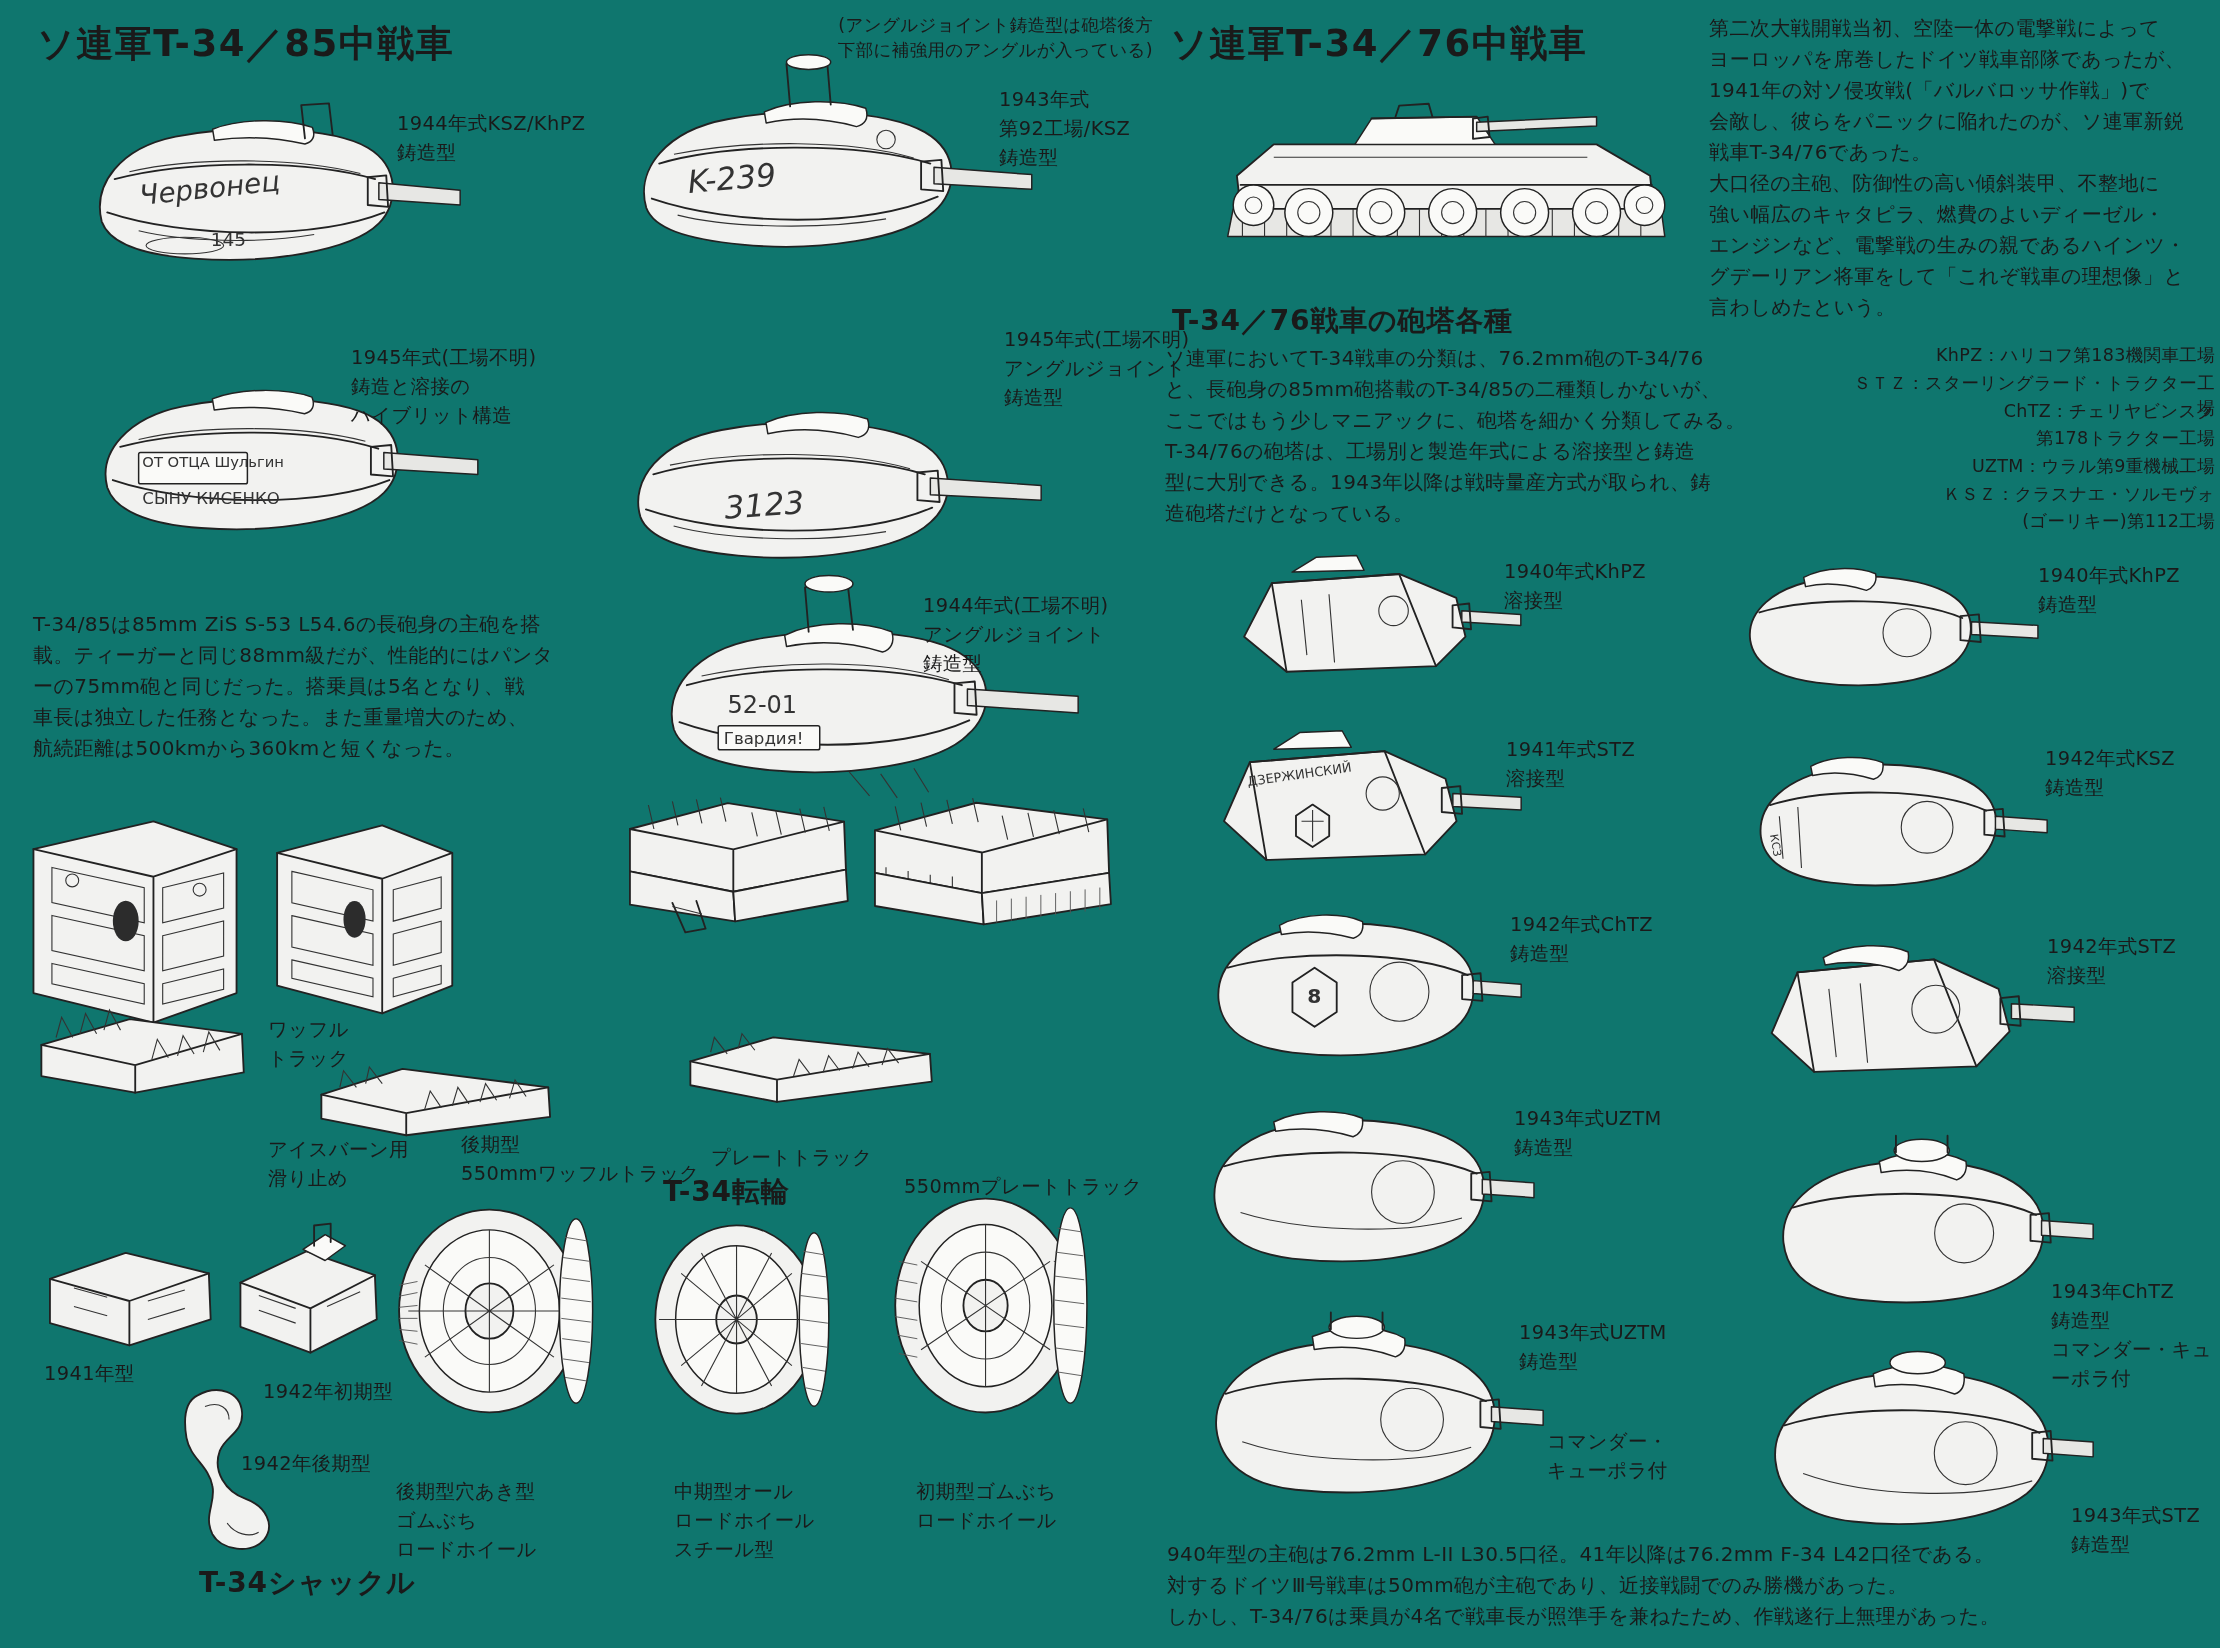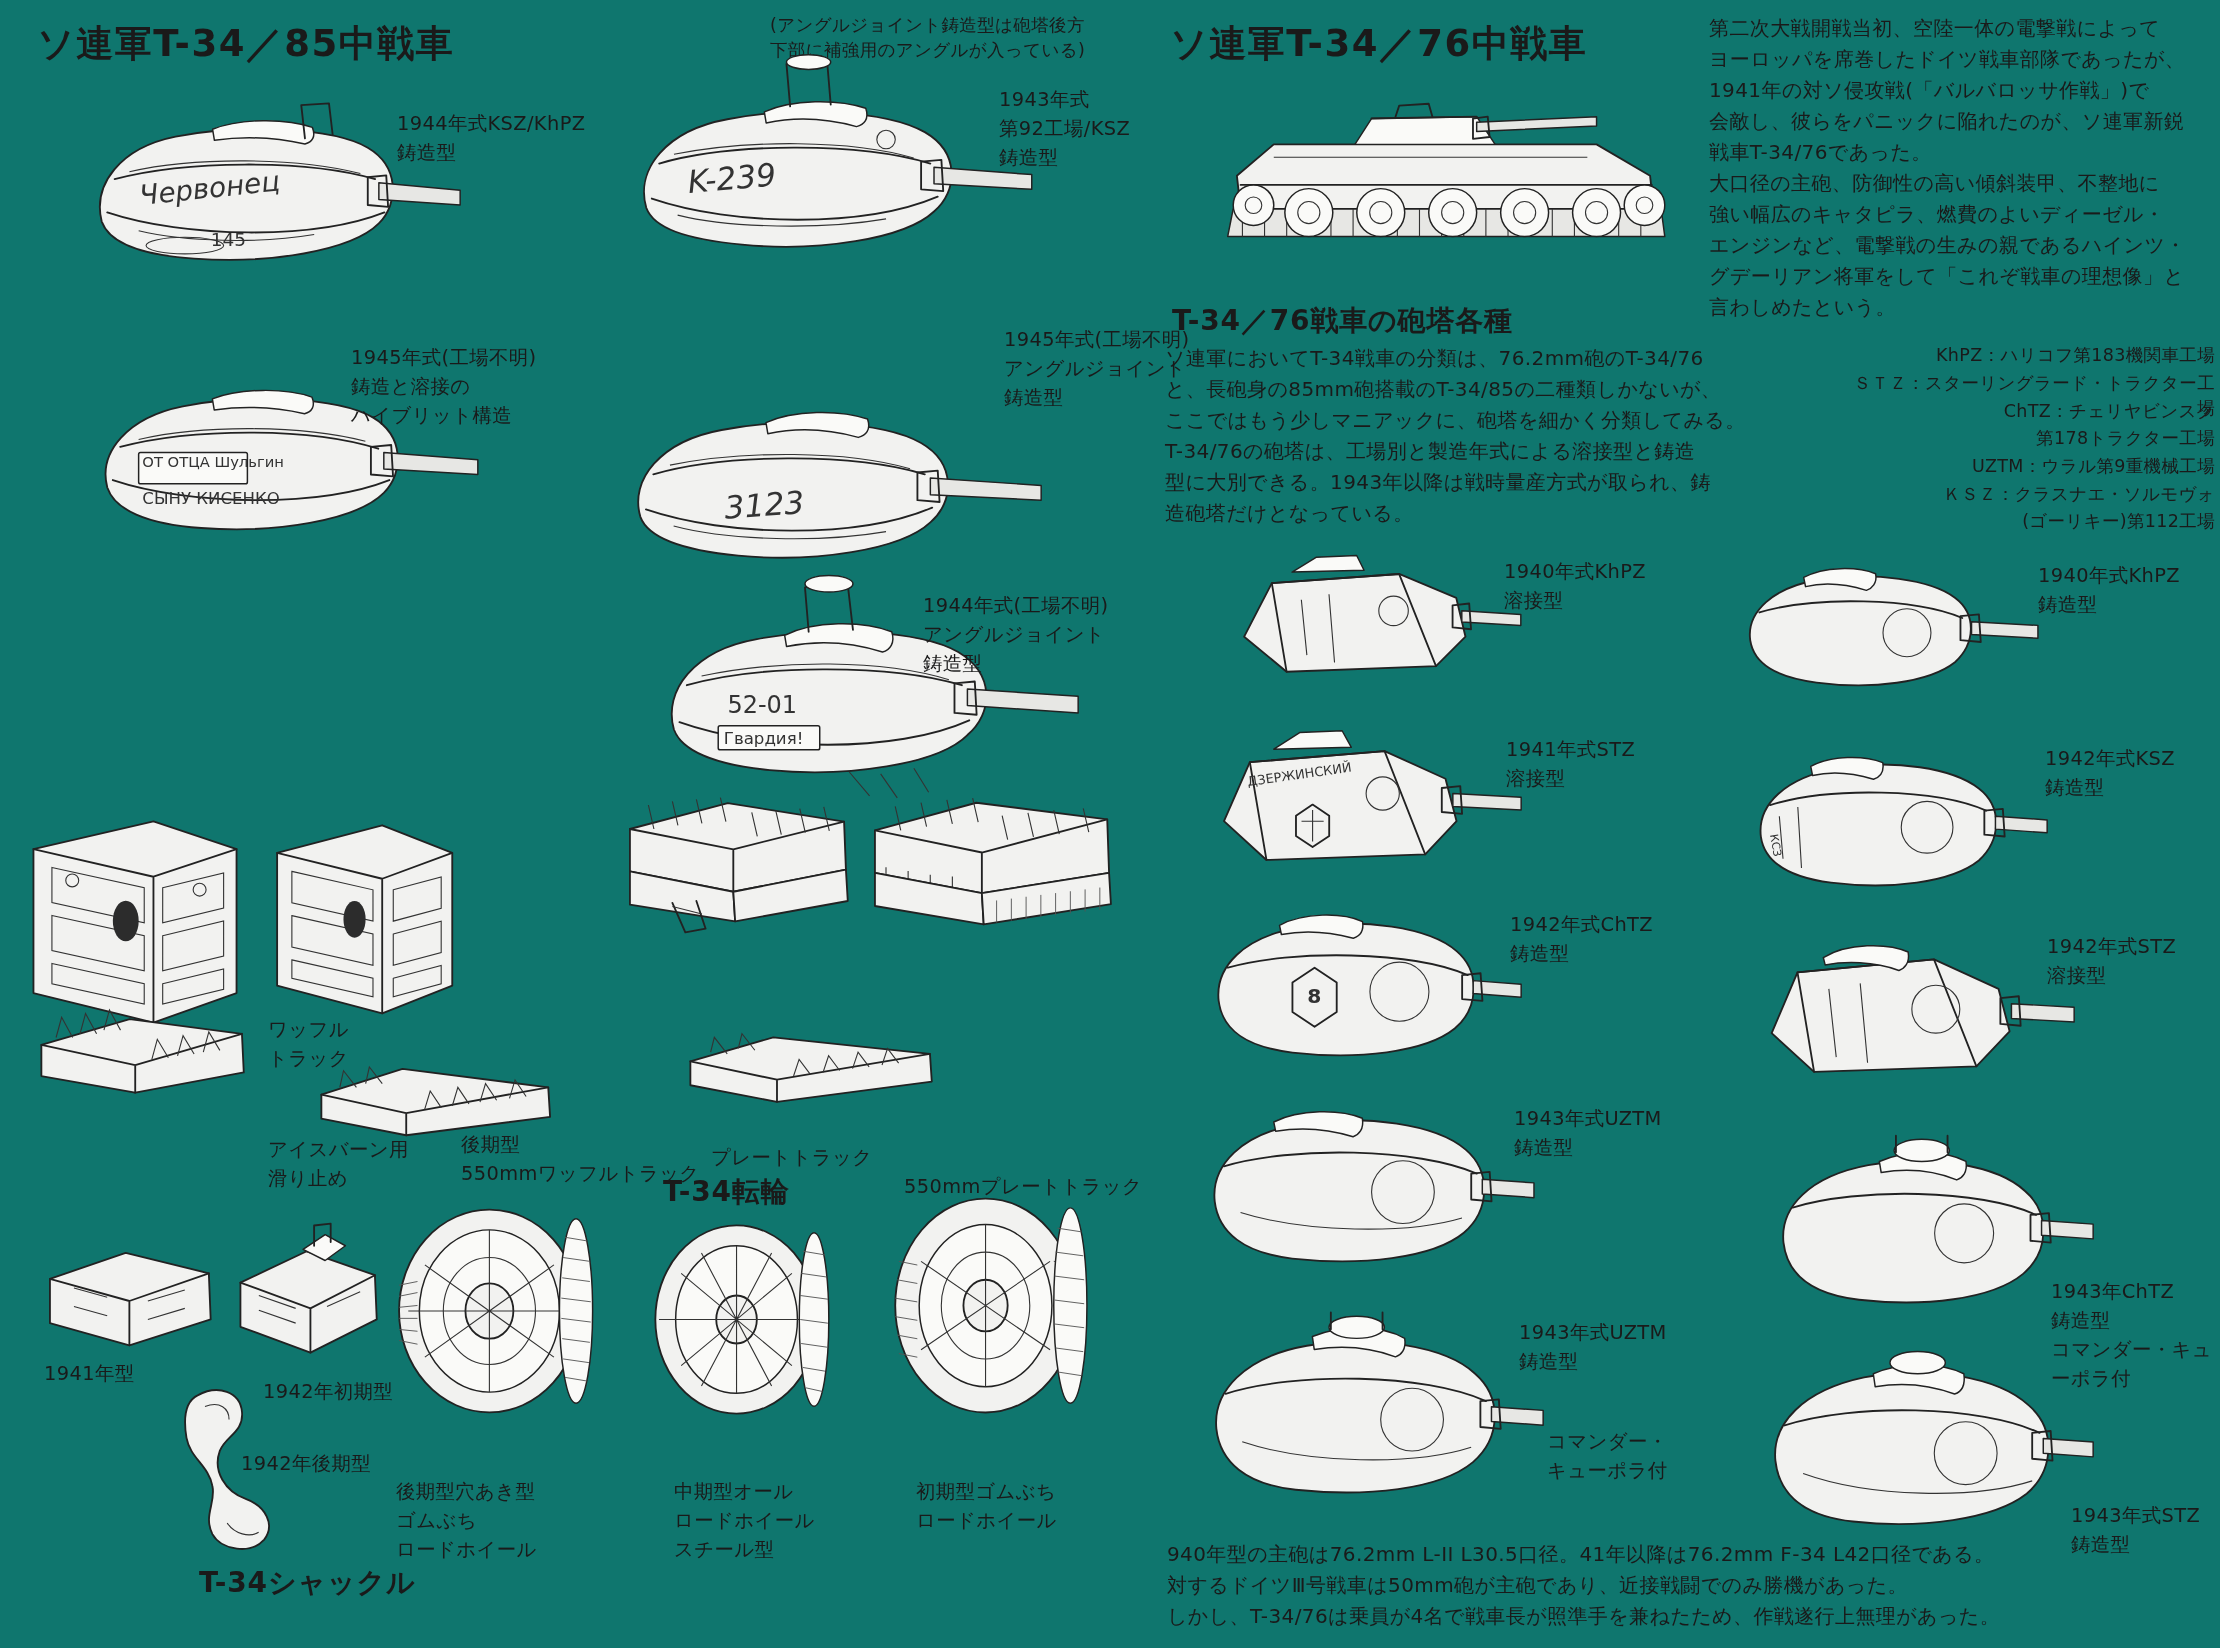--- a/index.html
+++ b/index.html
@@ -76,21 +76,21 @@
     fill: #333;
   }
 </style>
 </head>
 <body>
 
 <div class="page">
 
   <div class="tx title" style="left:37px; top:16.6px;">ソ連軍T-34／85中戦車</div>
 
-  <div class="tx smallcap" style="left:770px; top:13px; width:351px;">(アングルジョイント鋳造型は砲塔後方
+  <div class="tx smallcap" style="left:802px; top:13px; width:351px;text-align:right;">(アングルジョイント鋳造型は砲塔後方
 下部に補強用のアングルが入っている)</div>
 
   <div class="art" style="left:74px; top:83px;">
     <svg width="388" height="231" viewBox="0 0 420 250">
       <path class="ink-fill" d="M30 150 C20 110 50 70 110 58 C180 44 280 48 318 70 C352 90 352 130 330 152 C300 182 210 196 130 190 C70 186 38 172 30 150 Z"></path>
       <path class="ink" d="M44 104 C120 84 250 82 326 104"></path>
       <path class="ink" d="M36 140 C120 168 260 170 336 140"></path>
       <path class="ink-fill3" d="M150 50 C180 38 230 38 258 48 C262 58 258 64 250 66 C214 58 180 58 152 62 Z"></path>
       <path class="ink" d="M250 60 L246 24 L276 22 L280 56"></path>
       <path class="ink-fill2" d="M330 108 L418 116 L418 132 L330 126 Z"></path>
@@ -179,20 +179,25 @@
       <text class="turret-text" x="94" y="206" style="font-size:18px;">Гвардия!</text>
       <path class="ink-thin" d="M70 132 C156 114 266 114 338 136"></path>
       <path class="ink-thin" d="M230 236 L252 262 M264 238 L282 264 M300 232 L316 258"></path>
     </svg>
   </div>
 
   <div class="tx cap" style="left:923px; top:591px;">1944年式(工場不明)
 アングルジョイント
 鋳造型</div>
 
+  <div class="tx body" style="left:33px; top:609px; width:591px;">T-34/85は85mm ZiS S-53 L54.6の長砲身の主砲を搭
+載。ティーガーと同じ88mm級だが、性能的にはパンタ
+ーの75mm砲と同じだった。搭乗員は5名となり、戦
+車長は独立した任務となった。また重量増大のため、
+航続距離は500kmから360kmと短くなった。</div>
 
 
   <div class="art" style="left:14.8px; top:812px;">
     <svg width="240" height="231" viewBox="0 0 260 250">
       <path class="ink-fill" d="M20 40 L150 10 L240 40 L240 196 L150 228 L20 196 Z"></path>
       <path class="ink" d="M20 40 L150 70 L240 40 M150 70 L150 228"></path>
       <g class="ink-thin">
         <path d="M40 60 L140 82 L140 120 L40 98 Z"></path>
         <path d="M40 112 L140 134 L140 172 L40 150 Z"></path>
         <path d="M160 82 L226 66 L226 104 L160 120 Z"></path>

